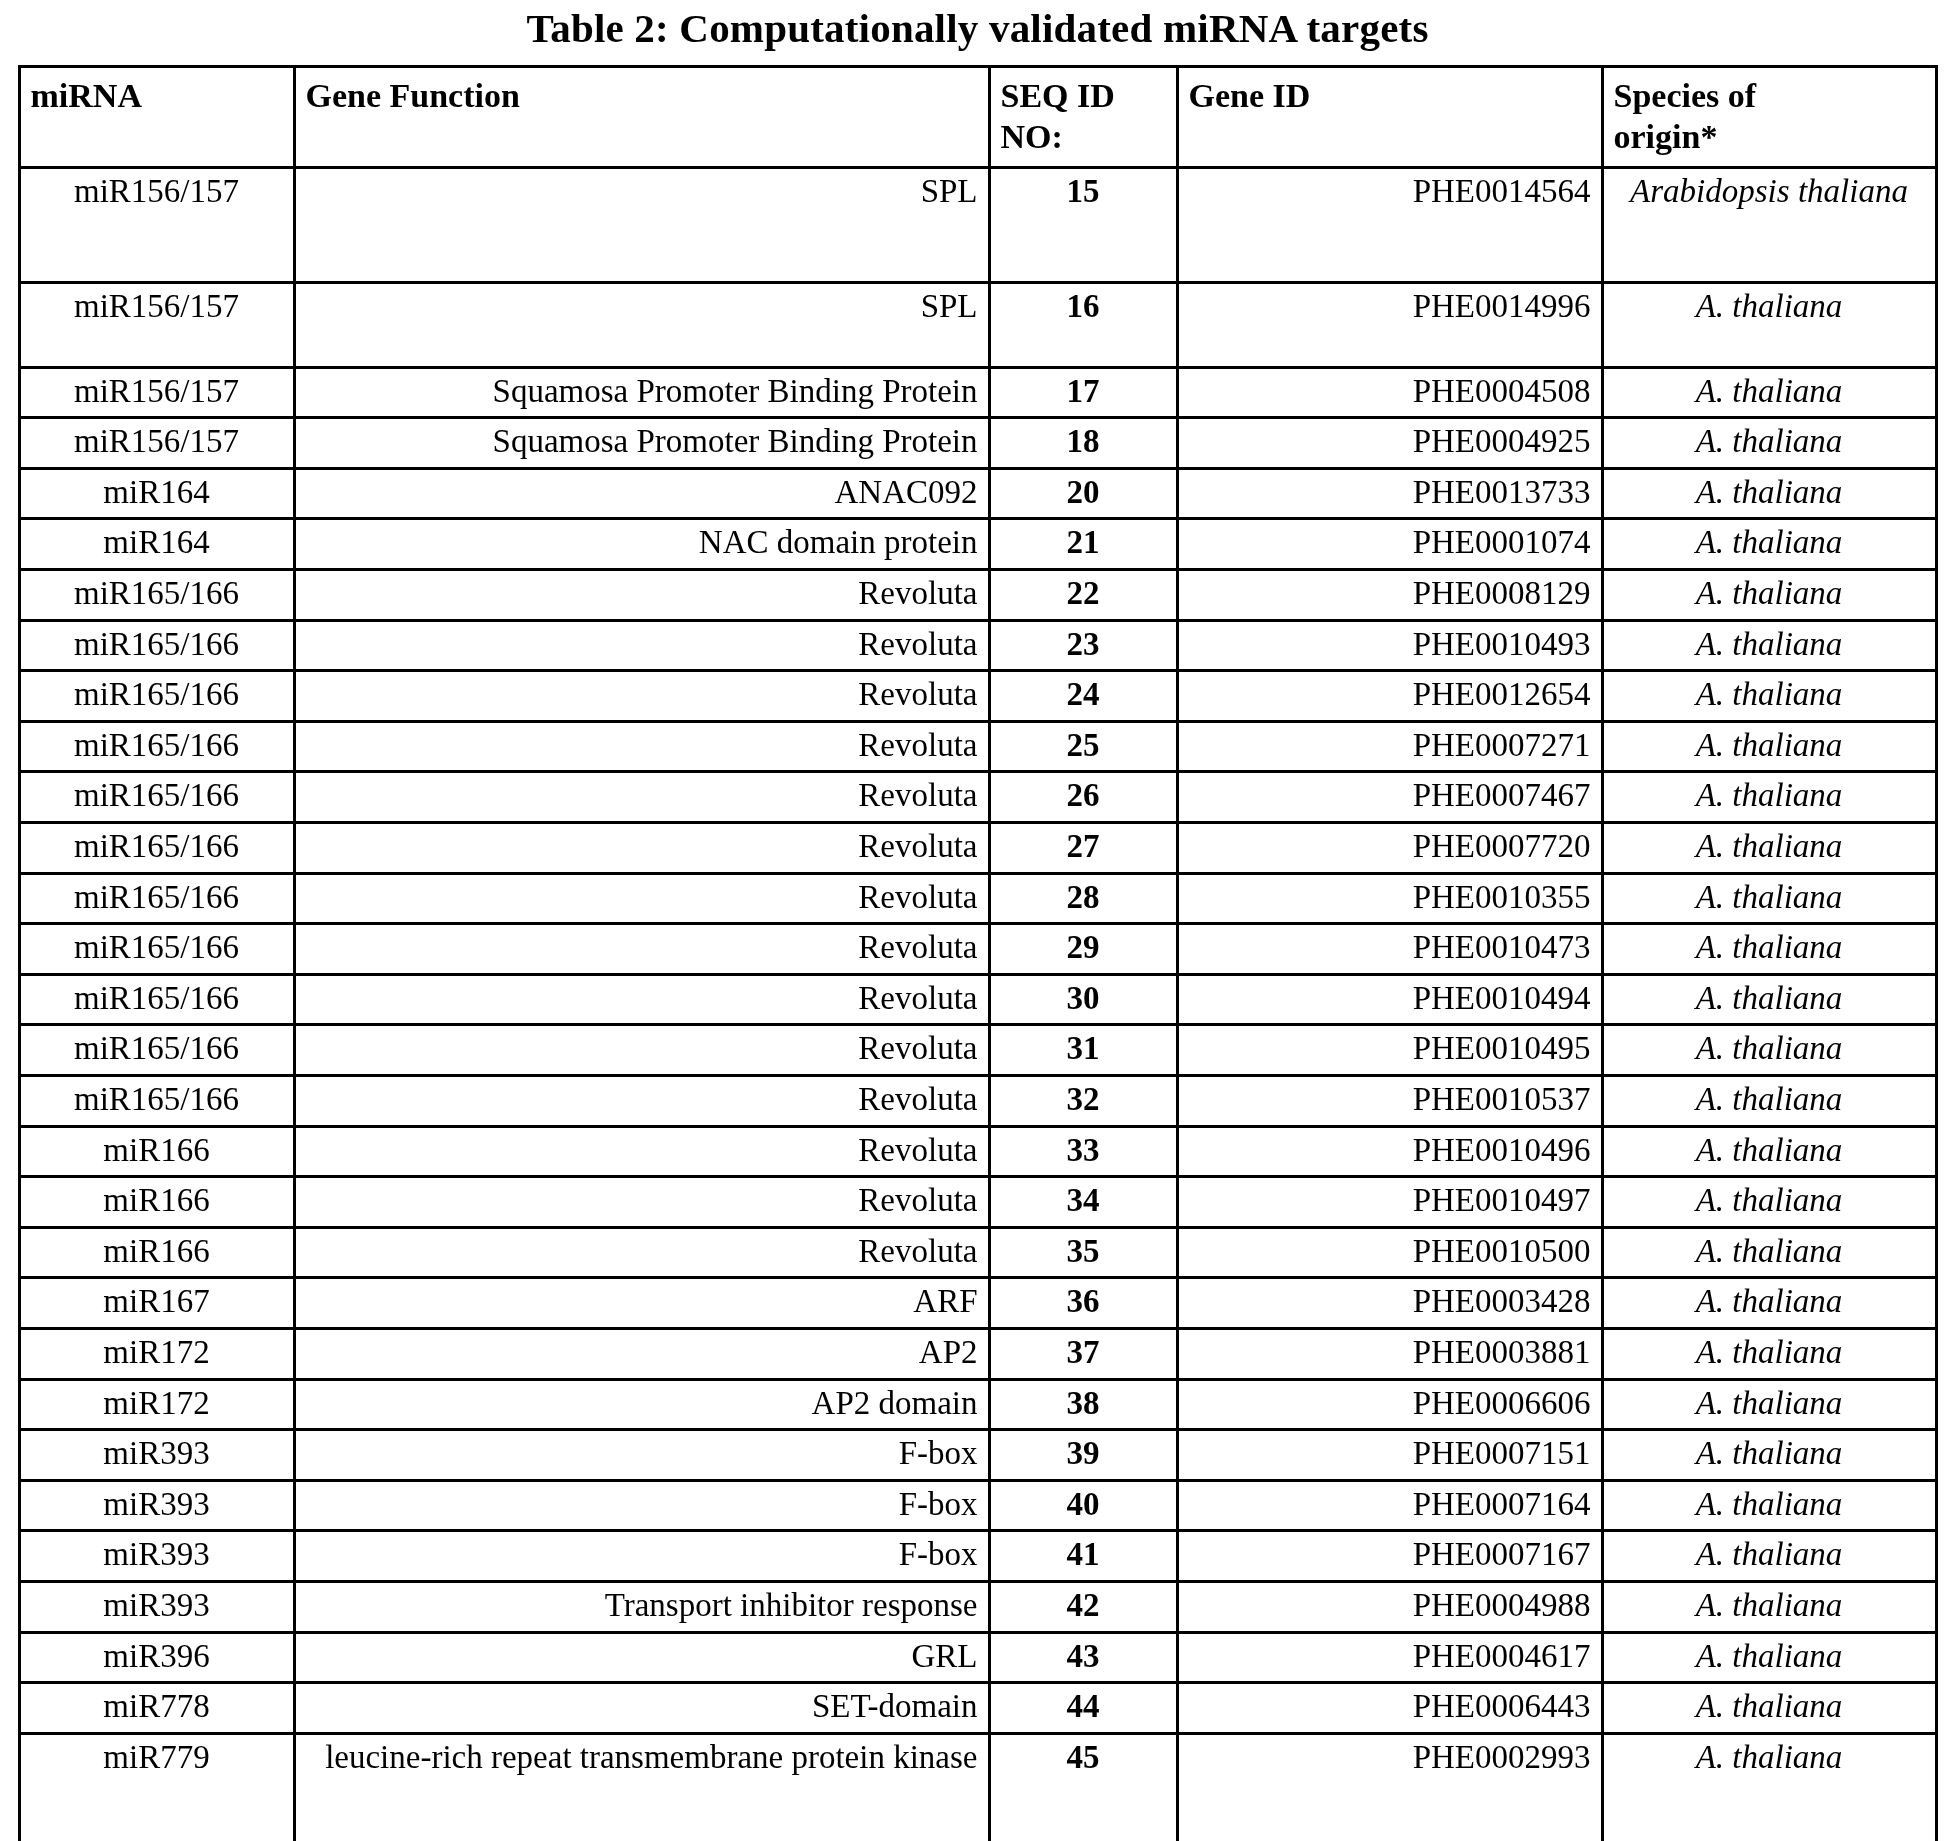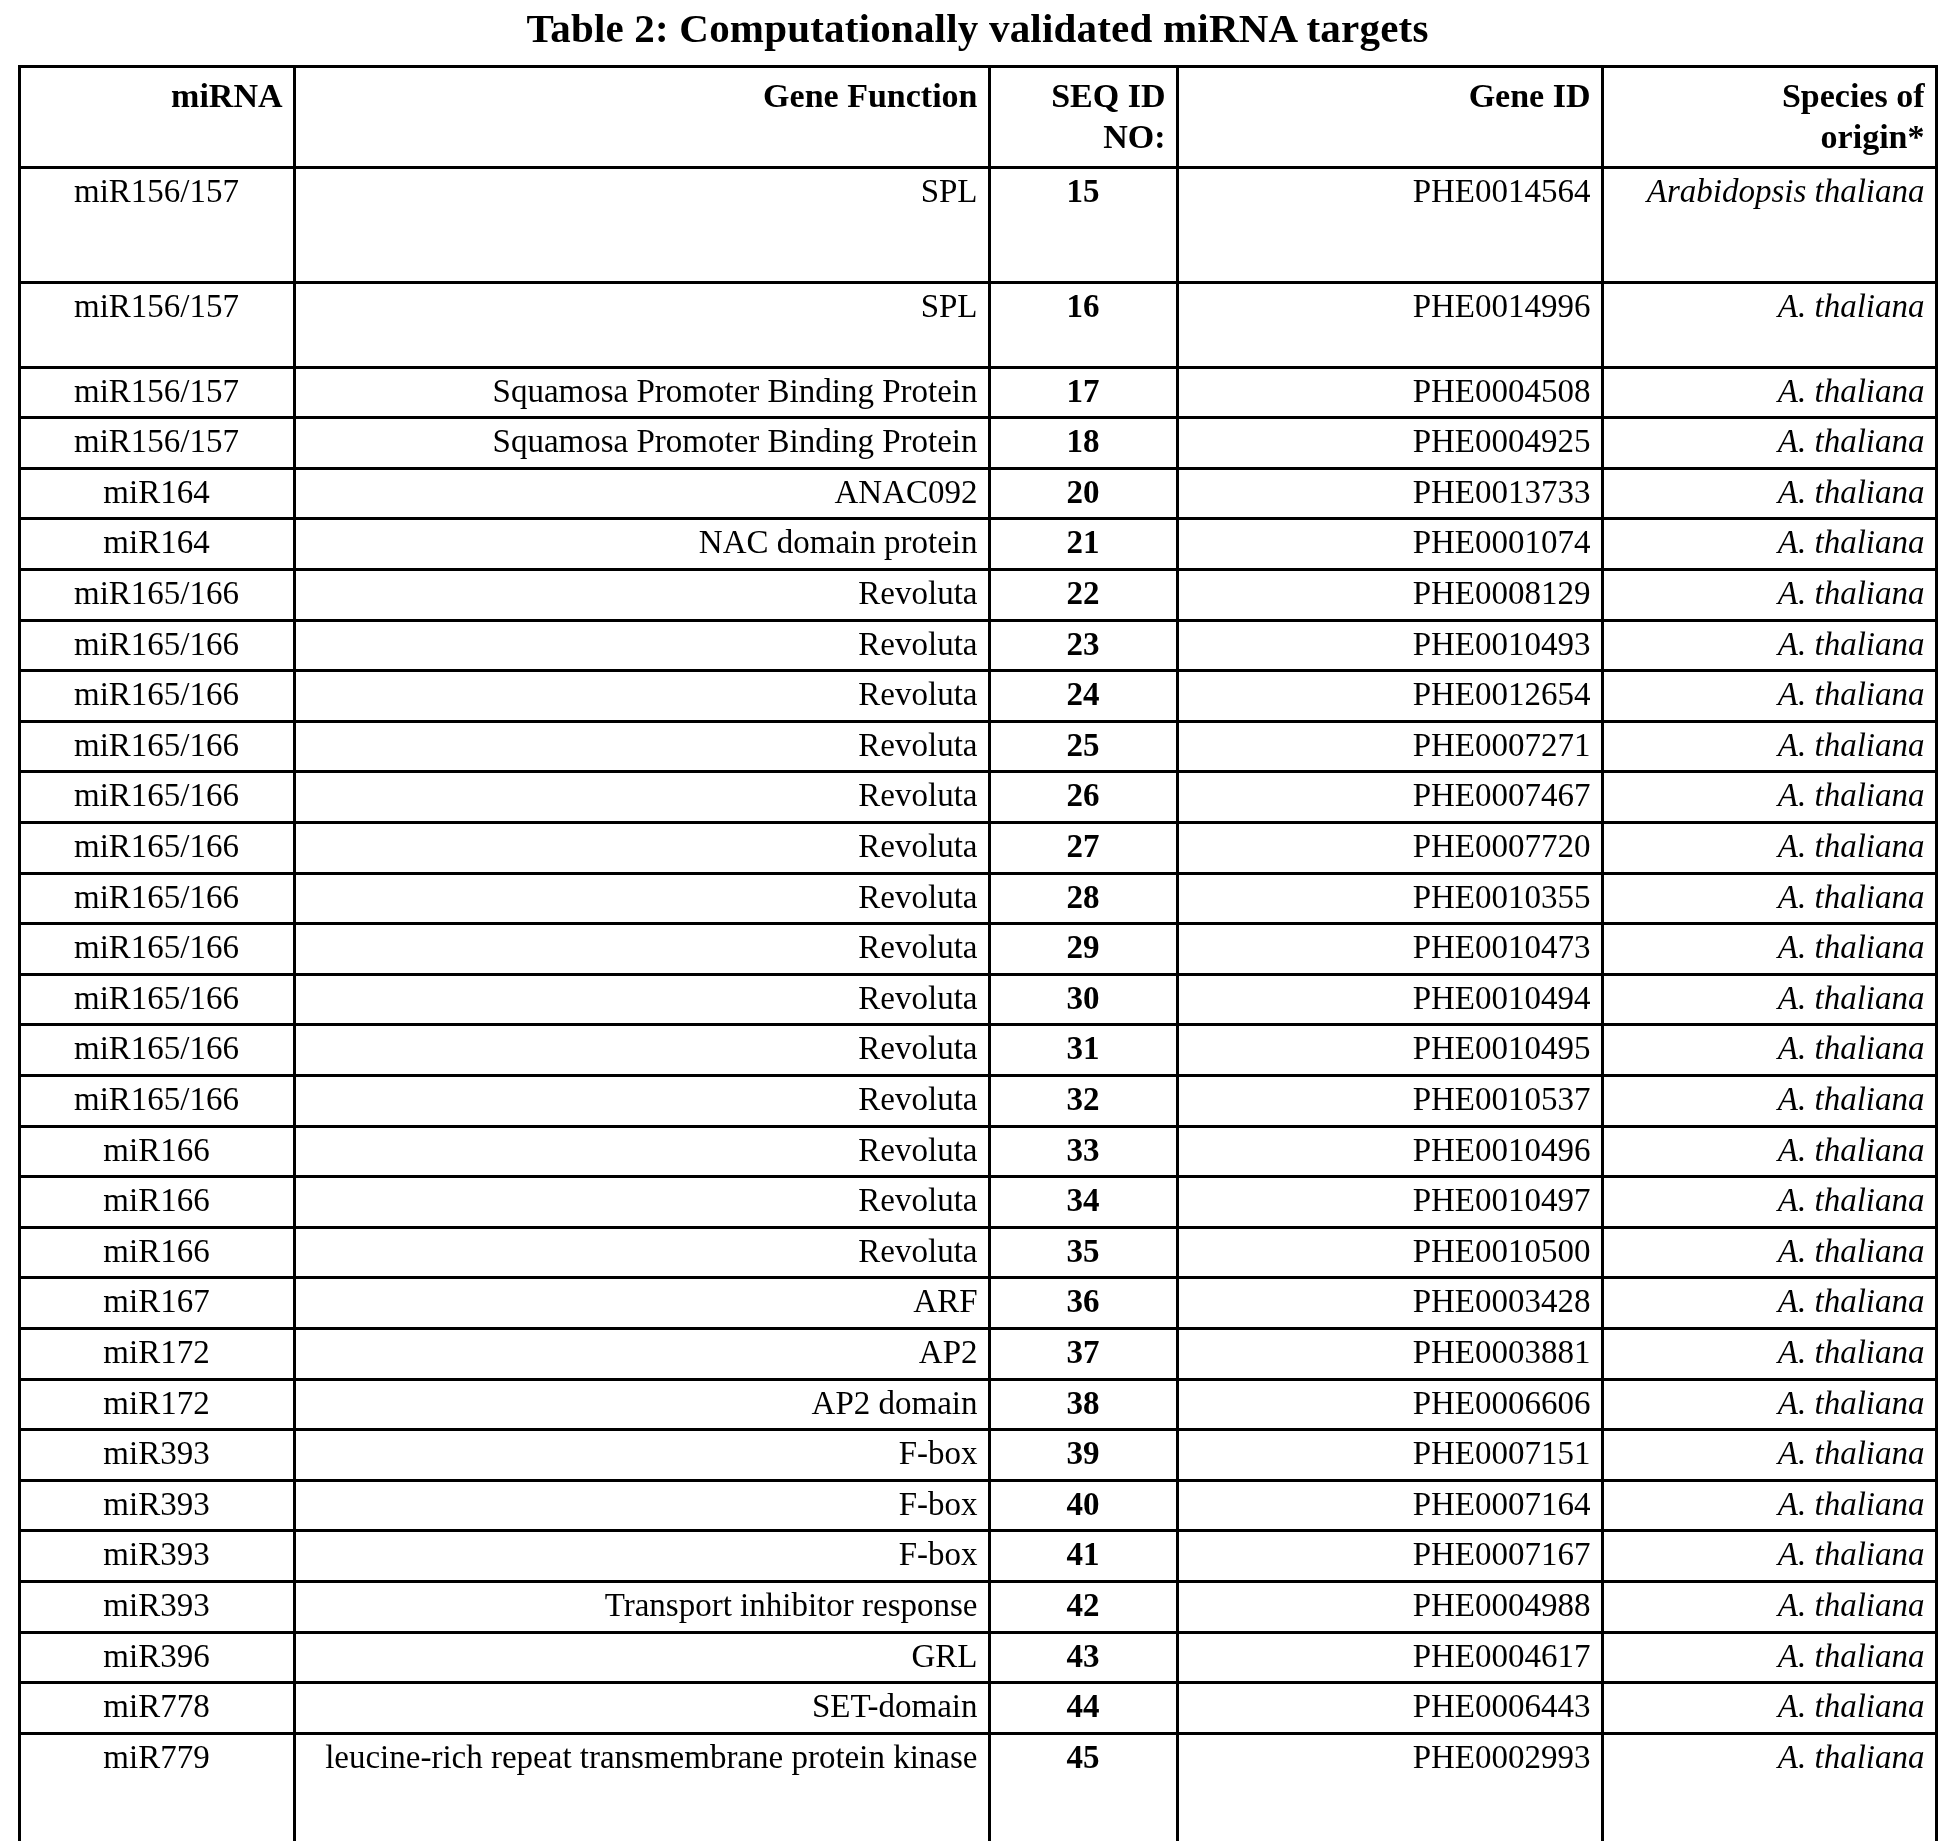--- a/index.html
+++ b/index.html
@@ -41,39 +41,39 @@
     border: 3px solid #000000;
   }
   table.mirna-table th,
   table.mirna-table td {
     padding: 3px 10px 5px 10px;
     vertical-align: top;
     font-size: 33px;
     line-height: 1.20;
   }
   table.mirna-table thead th {
-    text-align: right;
+    text-align: left;
     font-weight: bold;
     font-size: 34px;
     padding-top: 8px;
     padding-bottom: 8px;
     vertical-align: top;
   }
   
   col.c-mirna    { width: 275px; }
   col.c-func     { width: 695px; }
   col.c-seq      { width: 188px; }
   col.c-geneid   { width: 425px; }
   col.c-species  { width: 334px; }
 
   td.cell-mirna   { text-align: center; }
   td.cell-func    { text-align: right; }
   td.cell-seq     { text-align: center; font-weight: bold; }
   td.cell-geneid  { text-align: right; }
-  td.cell-species { text-align: right; font-style: italic; }
+  td.cell-species { text-align: center; font-style: italic; }
 
   
   tr.row-tall td { height: 104px; }
   tr.row-tall2 td { height: 74px; }
   tr.row-last td  { height: 112px; }
 </style>
 </head>
 <body>
 
 <div class="page">

